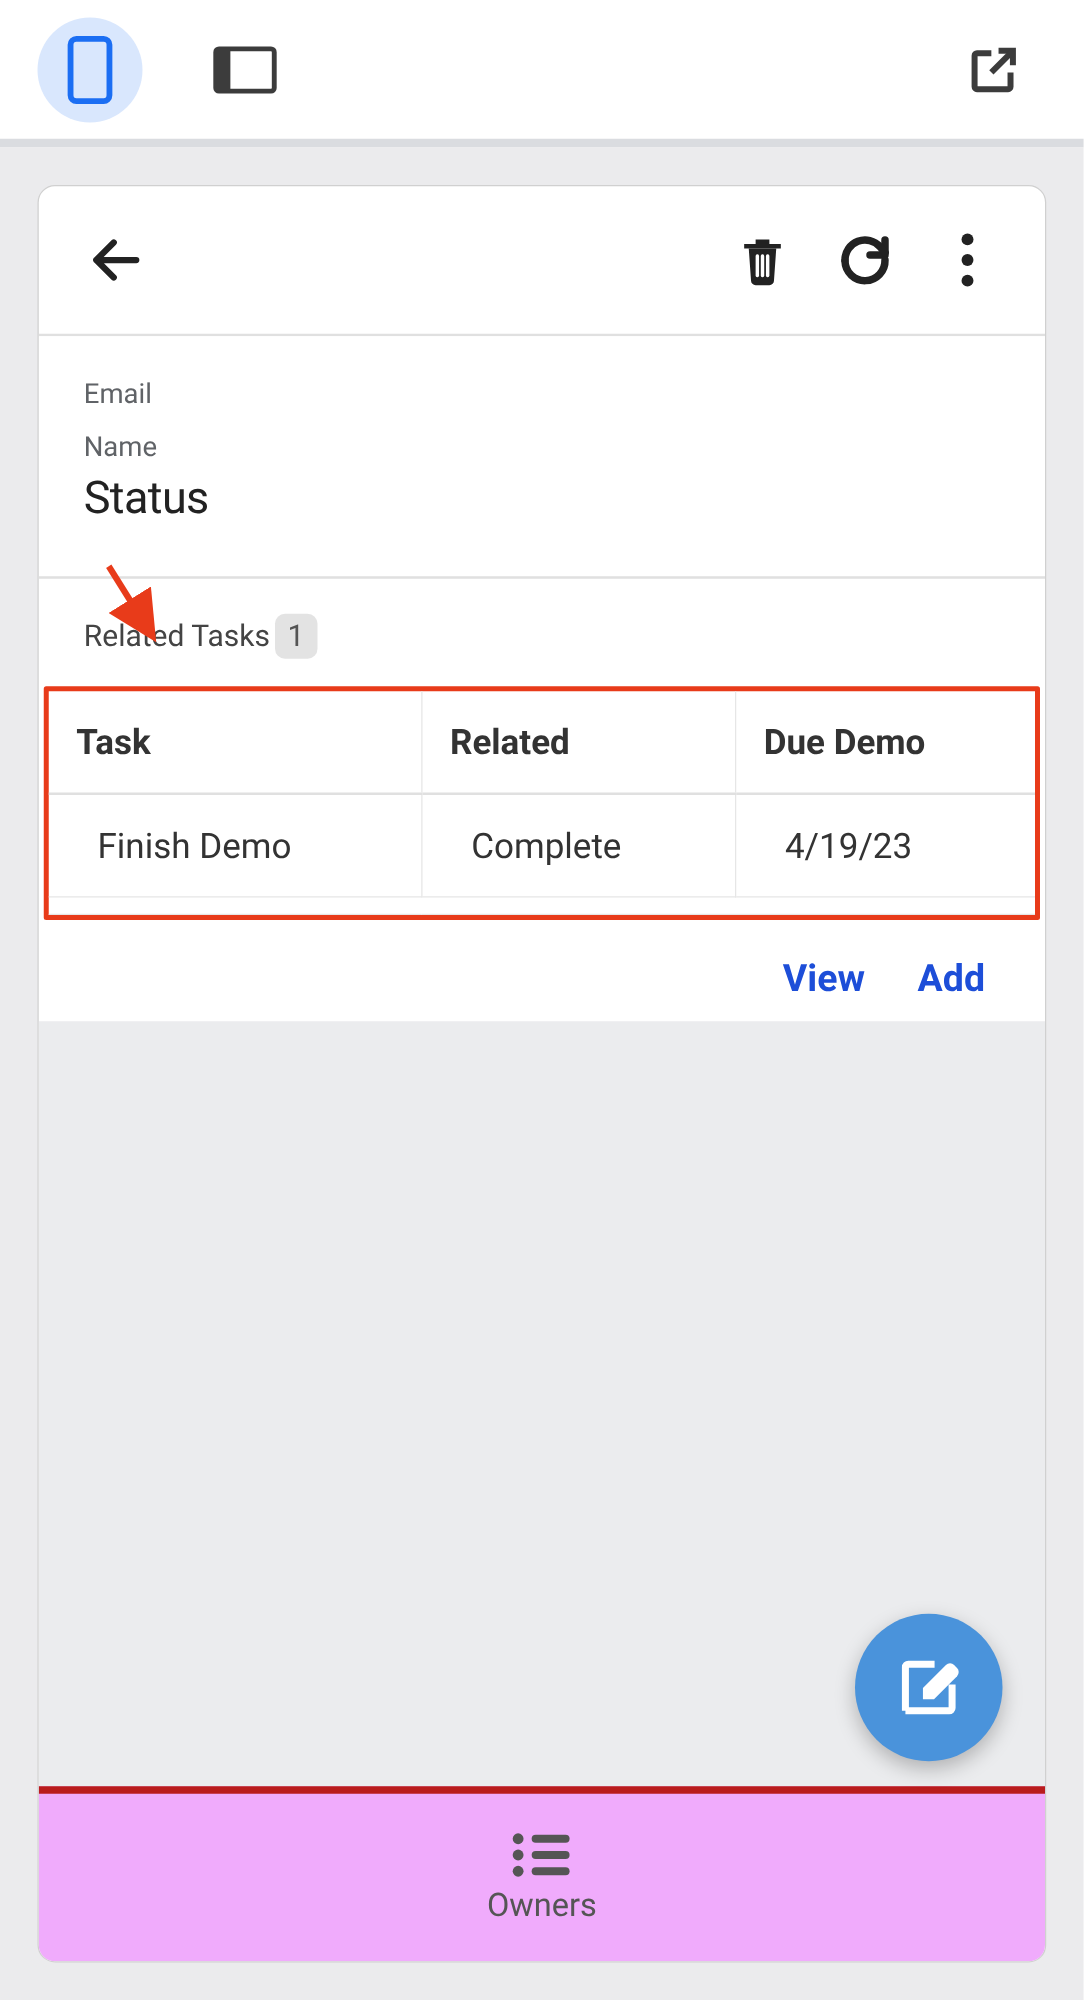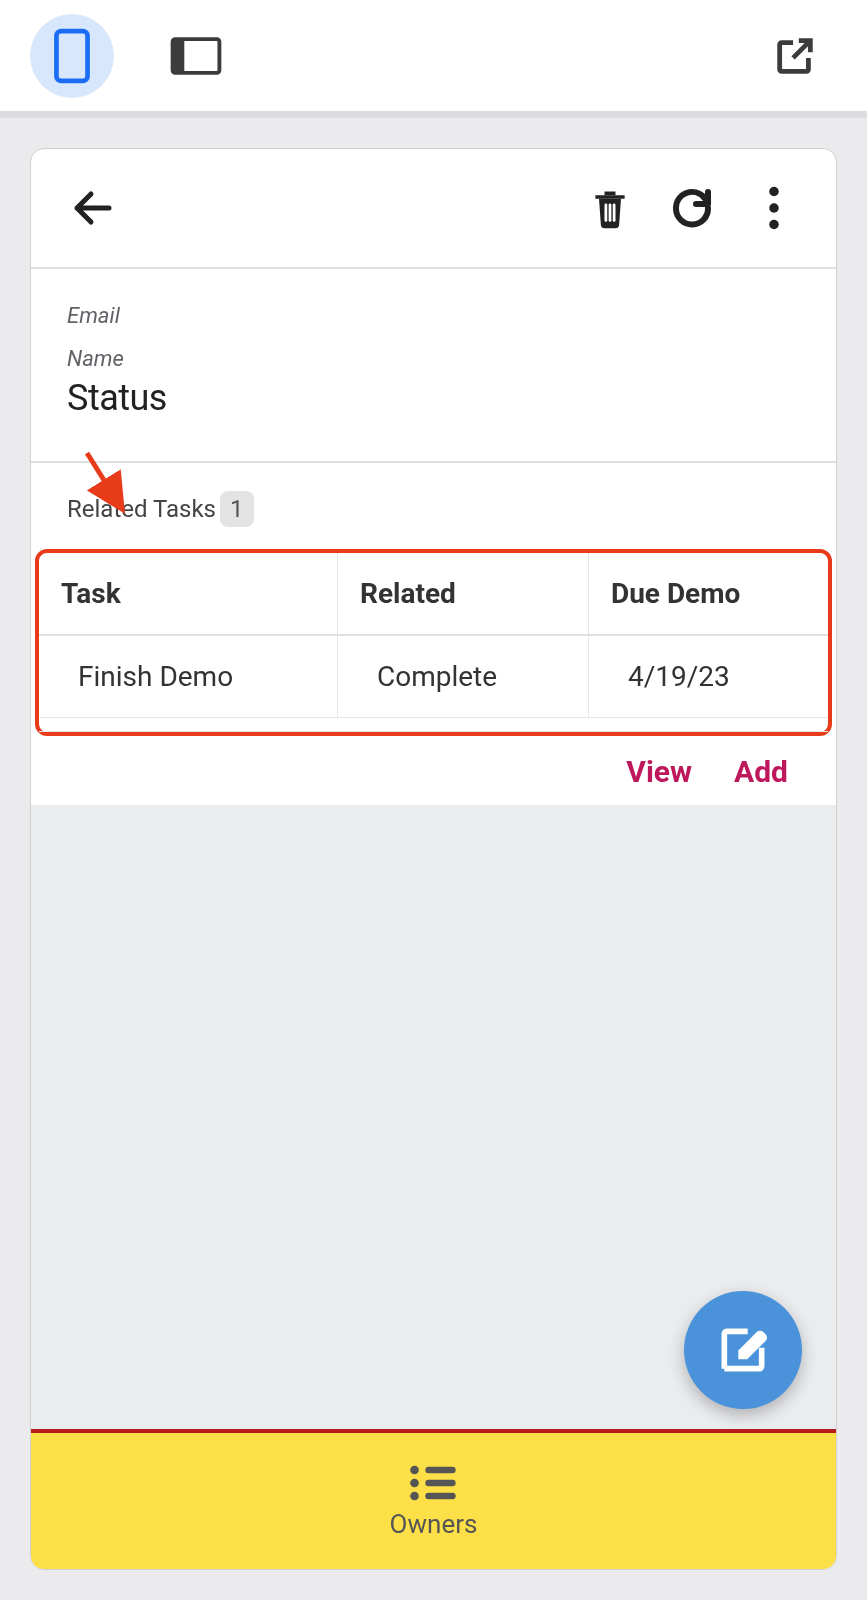--- a/index.html
+++ b/index.html
@@ -58,21 +58,21 @@
   .app-header .hbtn {
     width: 64px; height: 64px;
     display: flex; align-items: center; justify-content: center;
     margin-left: 18px;
     cursor: pointer;
   }
 
   
   .details { padding: 20px 36px 24px; border-bottom: 2px solid #e0e0e0; }
   .field { margin: 14px 0 18px; }
-  .field-label { font-size: 22px; color: #606367; margin-bottom: 6px; font-style: italic; }
+  .field-label { font-size: 22px; color: #606367; margin-bottom: 6px; }
   .field-value { font-size: 36px; color: #222; letter-spacing: -0.5px; }
 
   
   .related { padding: 0 0 16px 0; position: relative; }
   .related-header {
     display: flex; align-items: center;
     gap: 4px;
     padding: 28px 36px 22px;
   }
   .related-title { font-size: 24px; color: #444; }
@@ -87,21 +87,21 @@
   }
 
   .annotation-arrow {
     position: absolute; left: 50px; top: -16px;
     pointer-events: none;
   }
 
   .table-wrap {
     border: 4px solid #e83b1a;
     margin: 0 4px;
-    border-radius: 12px;
+    border-radius: 2px;
   }
   table { width: 100%; border-collapse: collapse; }
   th, td {
     text-align: left;
     font-size: 28px;
     color: #333;
     padding: 24px 22px;
     border-bottom: 1px solid #e6e6e6;
   }
   th { font-weight: 700; border-bottom: 2px solid #e0e0e0; }
@@ -111,45 +111,46 @@
   td { font-weight: 400; color: #333; padding-left: 39px; }
   tbody tr:last-child td { border-bottom: 1px solid #e6e6e6; }
   .table-spacer-row td { height: 14px; padding: 0; border: none; }
 
   .related-actions {
     display: flex; gap: 42px;
     justify-content: flex-end;
     padding: 18px 48px 0;
   }
   .link-btn {
-    color: #be185d;
+    color: #1d4ed8;
     font-size: 30px;
     font-weight: 700;
     cursor: pointer;
+    margin-top: 12px;
   }
 
   
   .fab {
     position: absolute;
     right: 34px;
     bottom: 160px;
     width: 118px; height: 118px;
     border-radius: 50%;
     background: #4a93db;
     display: flex; align-items: center; justify-content: center;
     box-shadow: 0 6px 16px rgba(0,0,0,0.25);
     cursor: pointer;
   }
 
   
   .bottom-nav {
     height: 140px;
-    border-top: 4px solid #b91c1c;
+    border-top: 6px solid #b91c1c;
     display: flex;
-    background: #fde047;
+    background: #f0abfc;
     margin-top: auto;
   }
   .nav-item {
     flex: 1;
     display: flex; flex-direction: column;
     align-items: center; justify-content: center;
     gap: 6px;
     cursor: pointer;
   }
   .nav-label { font-size: 26px; color: #555; }

